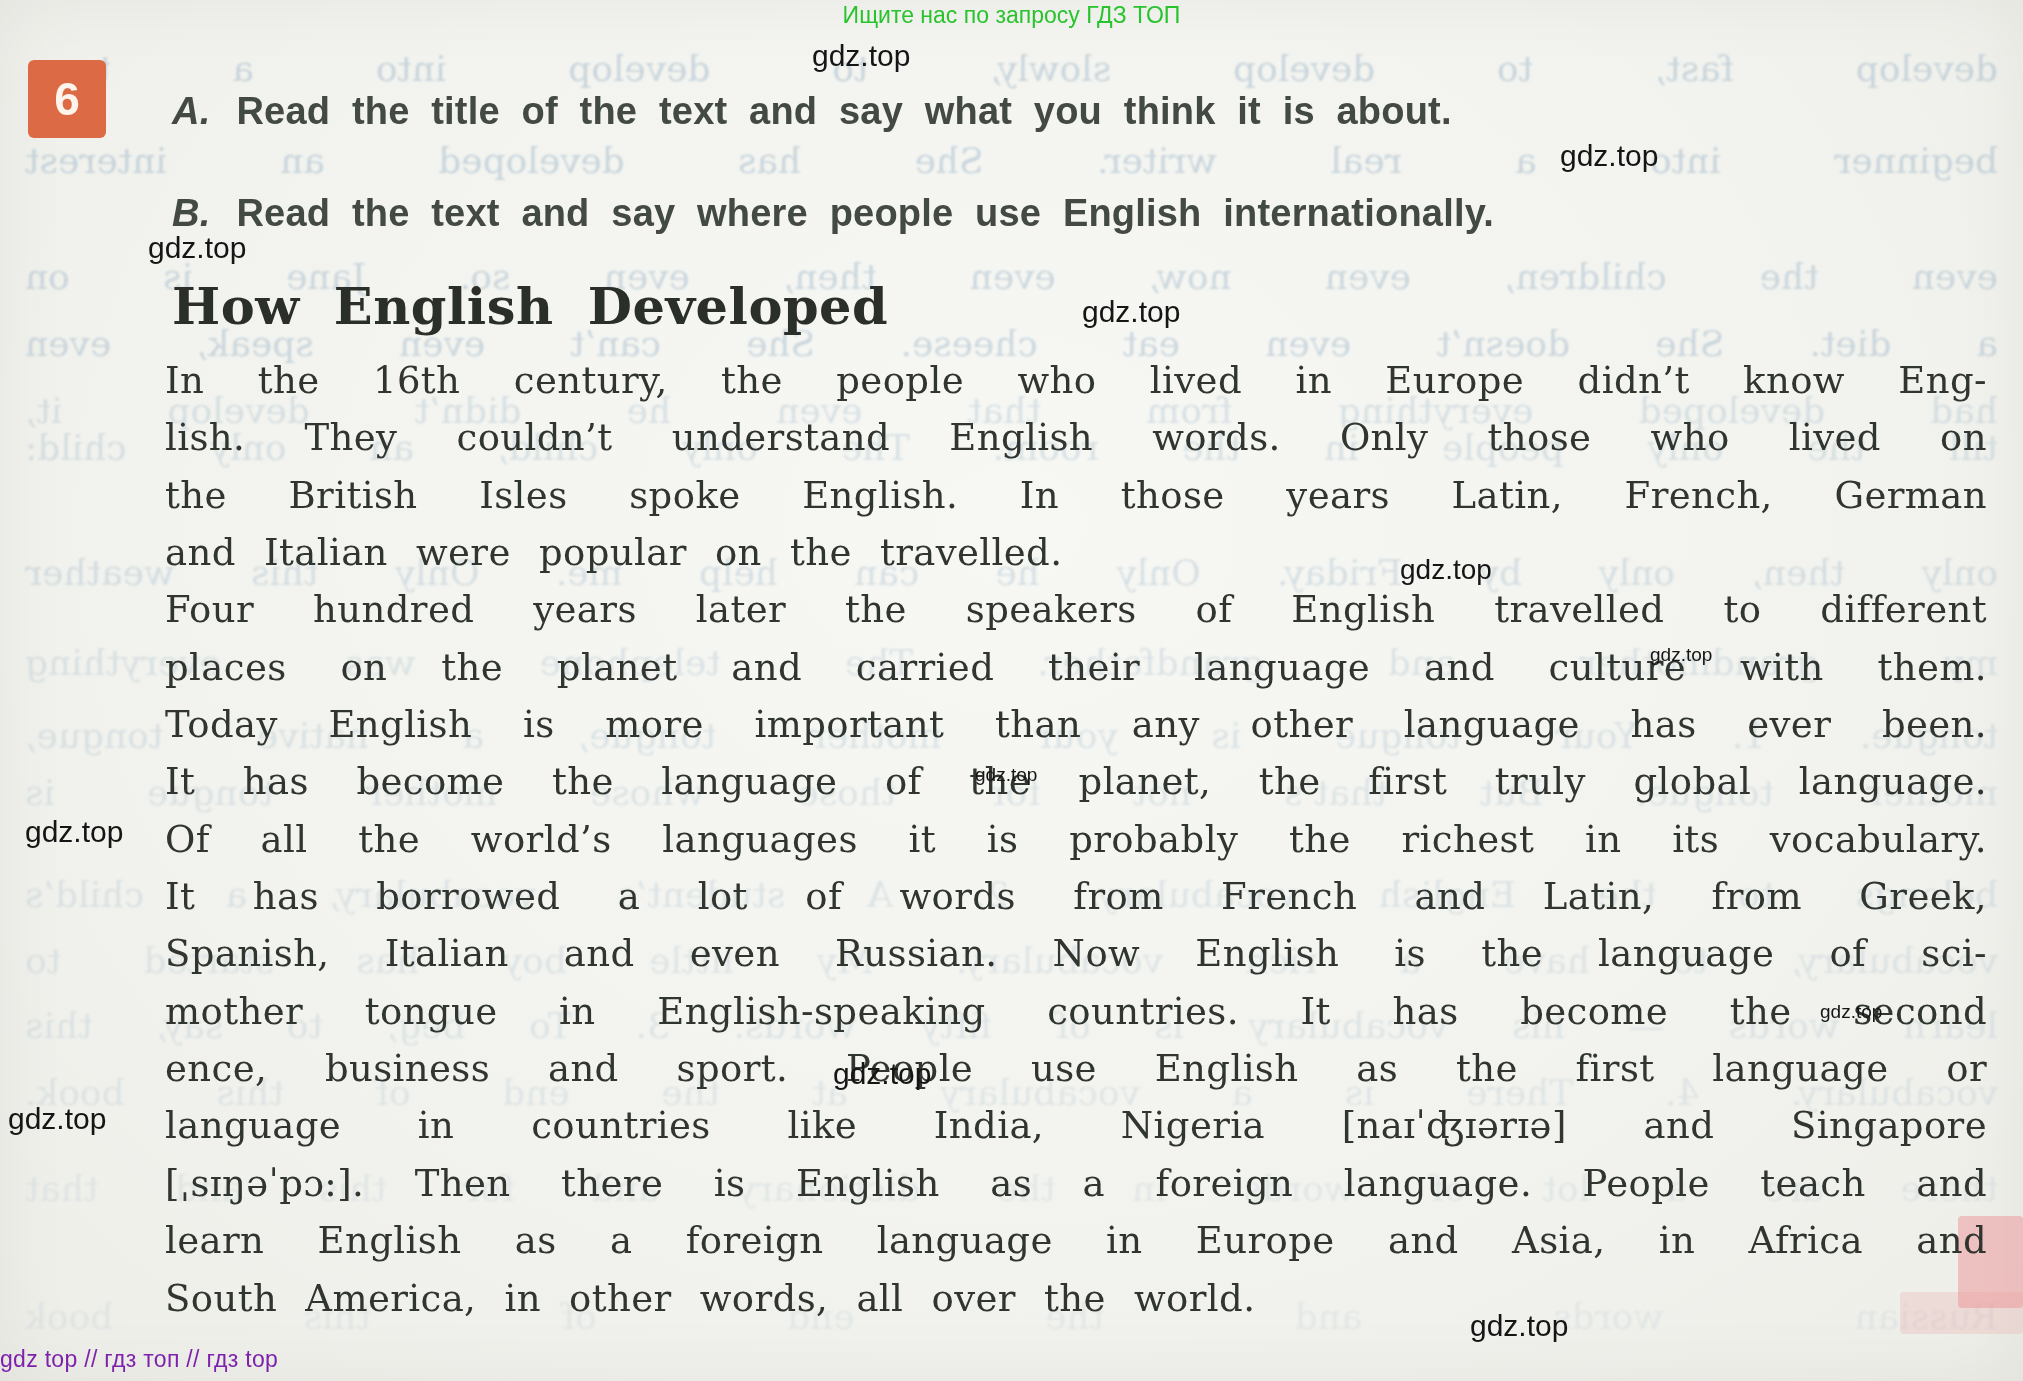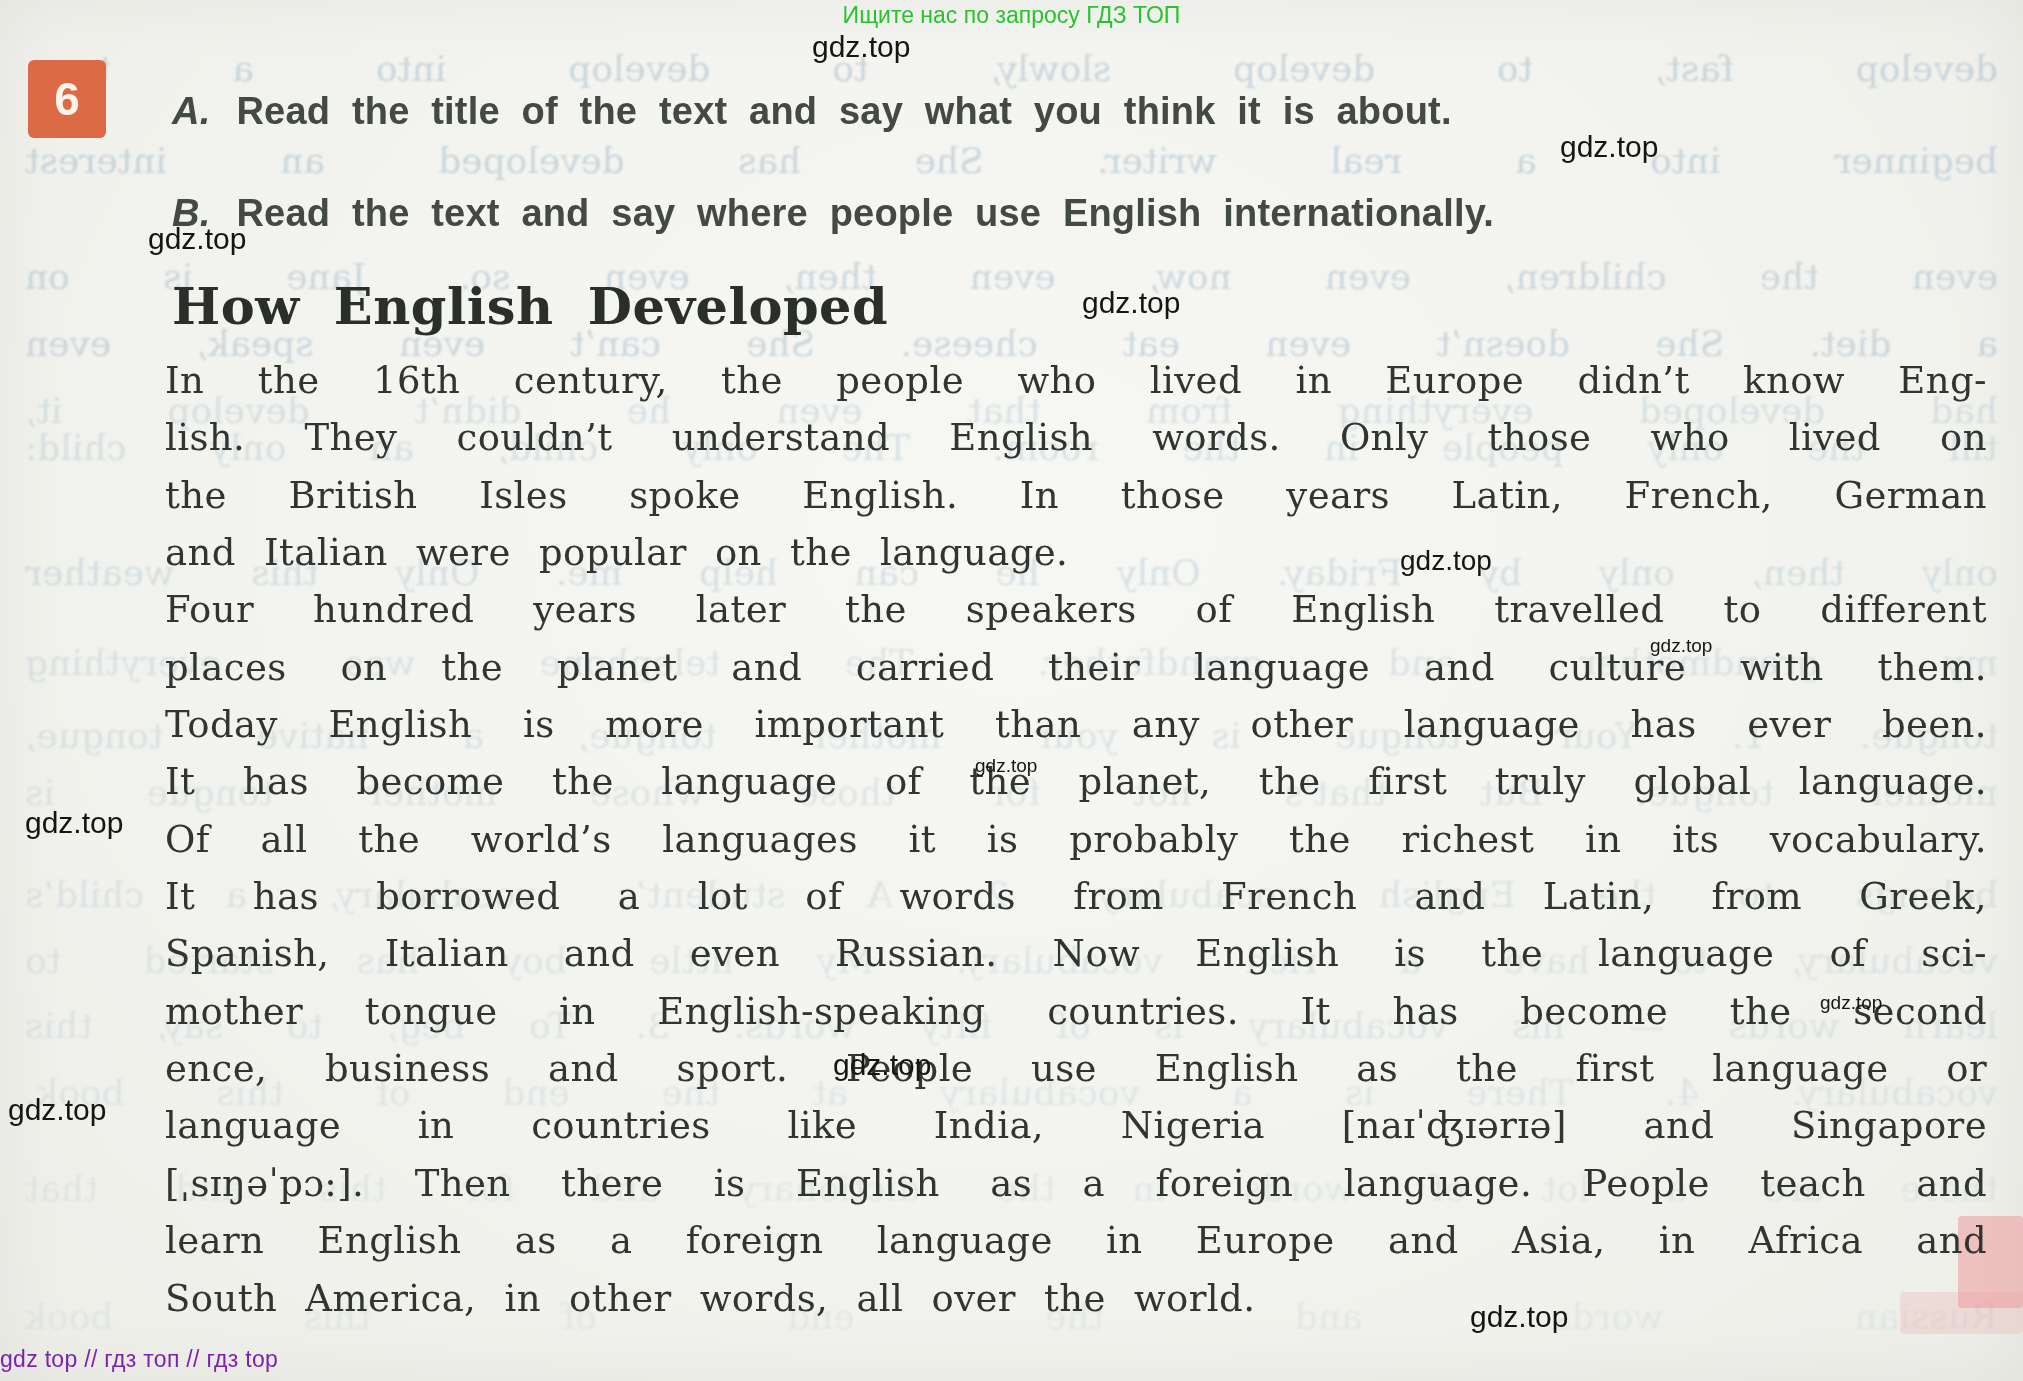--- a/index.html
+++ b/index.html
@@ -15,21 +15,21 @@
     position:absolute; left:25px; right:25px; z-index:1;
     font:36px "DejaVu Serif", serif; color:#9fb6c9;
     transform:scaleX(-1); filter:blur(1px);
     text-align:justify; text-align-last:justify; word-spacing:14px;
     white-space:nowrap; overflow:hidden; pointer-events:none;
   }
 
   
   .wm {
     position:absolute; z-index:5; color:#151515;
-    font-family:"Liberation Sans", sans-serif; font-weight:400;
+    font-family:"Liberation Sans", sans-serif; font-weight:400;margin-top:9px;
   }
 
   .banner {
     position:absolute; top:2px; left:0; width:100%; z-index:5;
     text-align:center; font:500 23px "Liberation Sans", sans-serif;
     color:#28c32d;
   }
 
   .badge {
     position:absolute; left:28px; top:60px; width:78px; height:78px; z-index:4;
@@ -127,21 +127,21 @@
   <div class="task" style="top:192px;">
     <span class="letter">B.</span><span>Read the text and say where people use English internationally.</span>
   </div>
 
   <h1 class="title">How English Developed</h1>
 
   <div class="bodytext">
     <div class="tline">In the 16th century, the people who lived in Europe didn’t know Eng-</div>
     <div class="tline">lish. They couldn’t understand English words. Only those who lived on</div>
     <div class="tline">the British Isles spoke English. In those years Latin, French, German</div>
-    <div class="tline last">and Italian were popular on the language.</div>
+    <div class="tline last">and Italian were popular on the travelled.</div>
     <div class="tline">Four hundred years later the speakers of English travelled to different</div>
     <div class="tline">places on the planet and carried their language and culture with them.</div>
     <div class="tline">Today English is more important than any other language has ever been.</div>
     <div class="tline">It has become the language of the planet, the first truly global language.</div>
     <div class="tline">Of all the world’s languages it is probably the richest in its vocabulary.</div>
     <div class="tline">It has borrowed a lot of words from French and Latin, from Greek,</div>
     <div class="tline">Spanish, Italian and even Russian. Now English is the language of sci-</div>
     <div class="tline">mother tongue in English-speaking countries. It has become the second</div>
     <div class="tline">ence, business and sport. People use English as the first language or</div>
     <div class="tline">language in countries like India, Nigeria [naɪˈʤɪərɪə] and Singapore</div>

